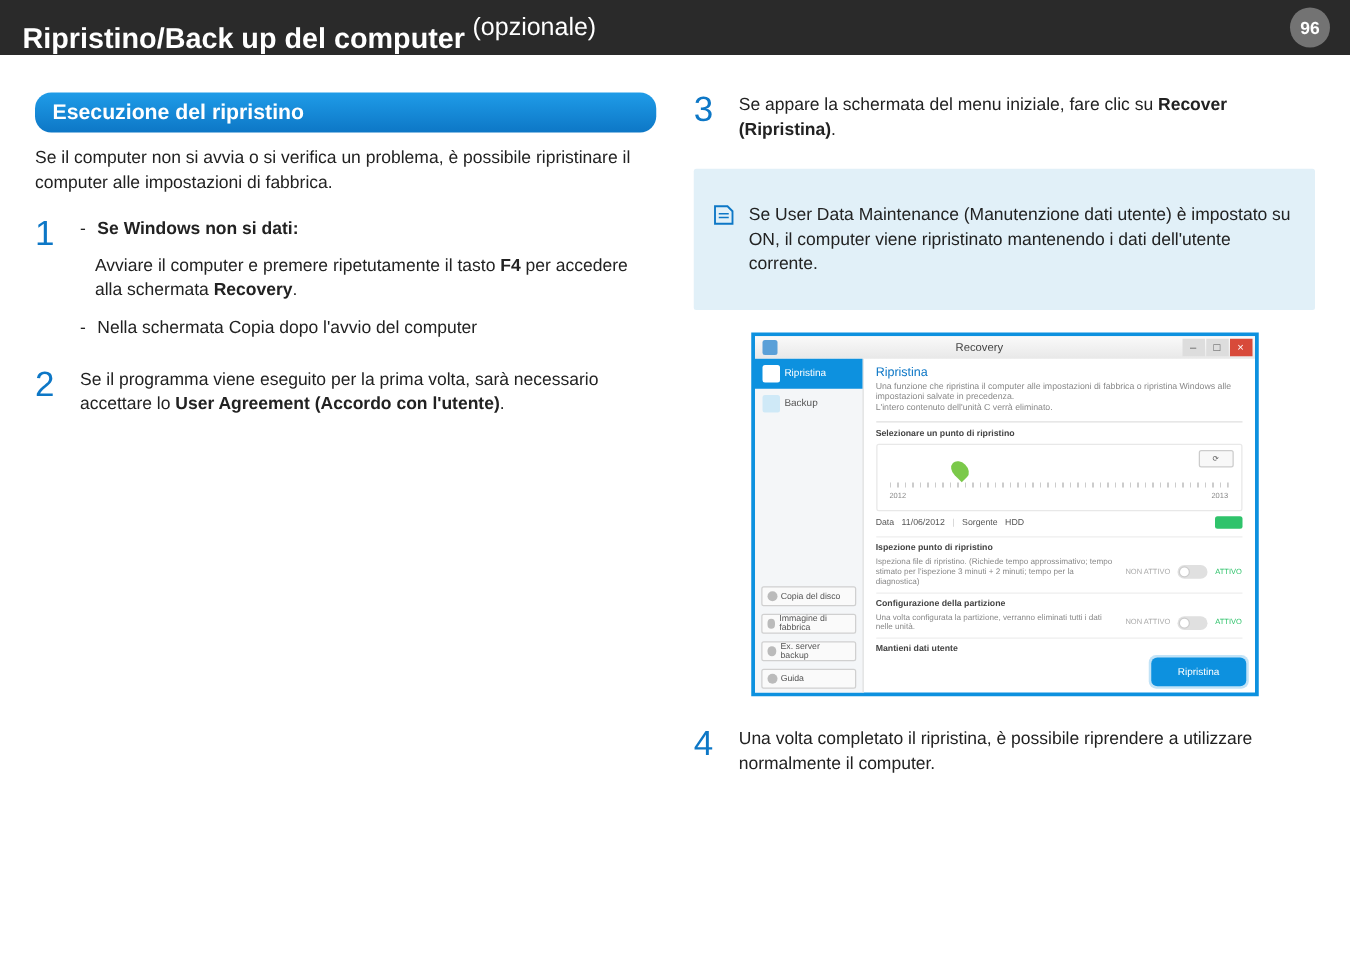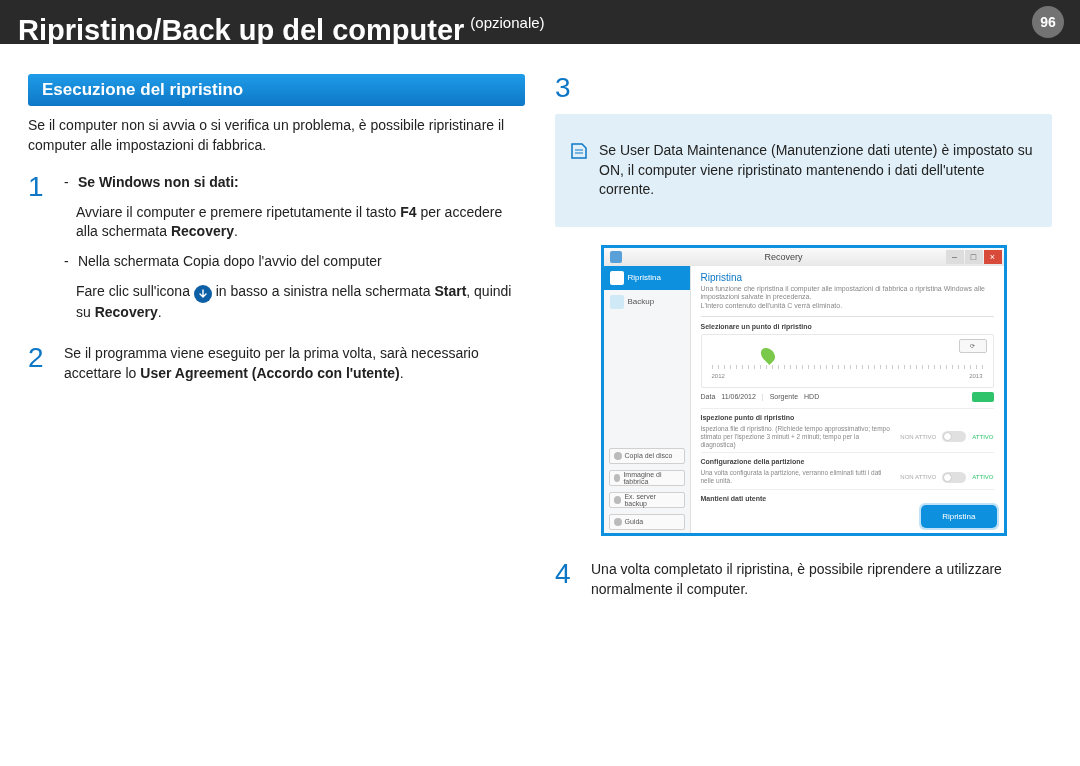--- a/index.html
+++ b/index.html
@@ -15,25 +15,25 @@
   .topbar {
     background: #2a2a2a;
     color: #fff;
     height: 44px;
     display: flex;
     align-items: center;
     padding: 0 16px 0 18px;
     font-weight: bold;
   }
   .topbar .title {
-    font-size: 29px;
+    font-size: 23px;
     margin-top: 16px;
   }
   .topbar .subtitle {
-    font-size: 15px;
+    font-size: 20px;
     font-weight: normal;
     margin-left: 6px;
   }
   .topbar .spacer { flex: 1; }
   .topbar .chapter {
     text-align: right;
     color: #1a97e6;
     font-size: 12px;
     line-height: 14px;
     font-weight: bold;
@@ -58,21 +58,21 @@
   .col {
     flex: 1;
     min-width: 0;
   }
   .section-head {
     background: linear-gradient(#1f9ce8, #0d77c6);
     color: #fff;
     font-weight: bold;
     font-size: 17px;
     padding: 6px 14px;
-    border-radius: 3px;
+    border-radius: 13px;
   }
   .para {
     margin: 10px 0 18px 0;
     line-height: 1.4;
   }
   .step {
     display: flex;
     gap: 12px;
     margin-bottom: 12px;
   }
@@ -360,47 +360,41 @@
           <span class="dash">-</span>
           <b>Se Windows non si dati:</b>
         </p>
         <p style="margin-left:12px">
           <span>Avviare il computer e premere ripetutamente il tasto </span><b>F4</b><span> per accedere alla schermata </span><b>Recovery</b>.
         </p>
         <p>
           <span class="dash">-</span>
           <span>Nella schermata Copia dopo l'avvio del computer</span>
         </p>
-        <p style="margin-left:12px">
-          <span>Fare clic sull'icona </span>
-          <span class="down-icon">
-            <svg width="10" height="10" viewBox="0 0 10 10">
-                <path d="M5 1v6M2 5l3 3 3-3" stroke="#fff" stroke-width="1.4" fill="none" stroke-linecap="round" stroke-linejoin="round"></path>
-              </svg>
-          </span>
-          <span> in basso a sinistra nella schermata </span><b>Start</b><span>, quindi su </span><b>Recovery</b>.
-        </p>
       </div>
     </div>
 
     <div class="step">
       <div class="step-num">2</div>
       <div class="step-body">
         <p>
           <span>Se il programma viene eseguito per la prima volta, sarà necessario accettare lo </span><b>User Agreement (Accordo con l'utente)</b><span>.</span>
         </p>
       </div>
     </div>
   </div>
 
   <div class="col">
 
     <div class="step">
       <div class="step-num">3</div>
       <div class="step-body">
+        <p>
+          <span>Se appare la schermata del menu iniziale, fare clic su </span><b>Recover (Ripristina)</b><span>.</span>
+        </p>
       </div>
     </div>
 
     <div class="note">
       <div class="note-icon">
         <svg width="20" height="20" viewBox="0 0 20 20">
             <path d="M3 3h10l4 4v10H3z" fill="none" stroke="#0d77c6" stroke-width="1.5"></path>
             <path d="M6 9h8M6 12h8" stroke="#0d77c6" stroke-width="1.2"></path>
           </svg>
       </div>

